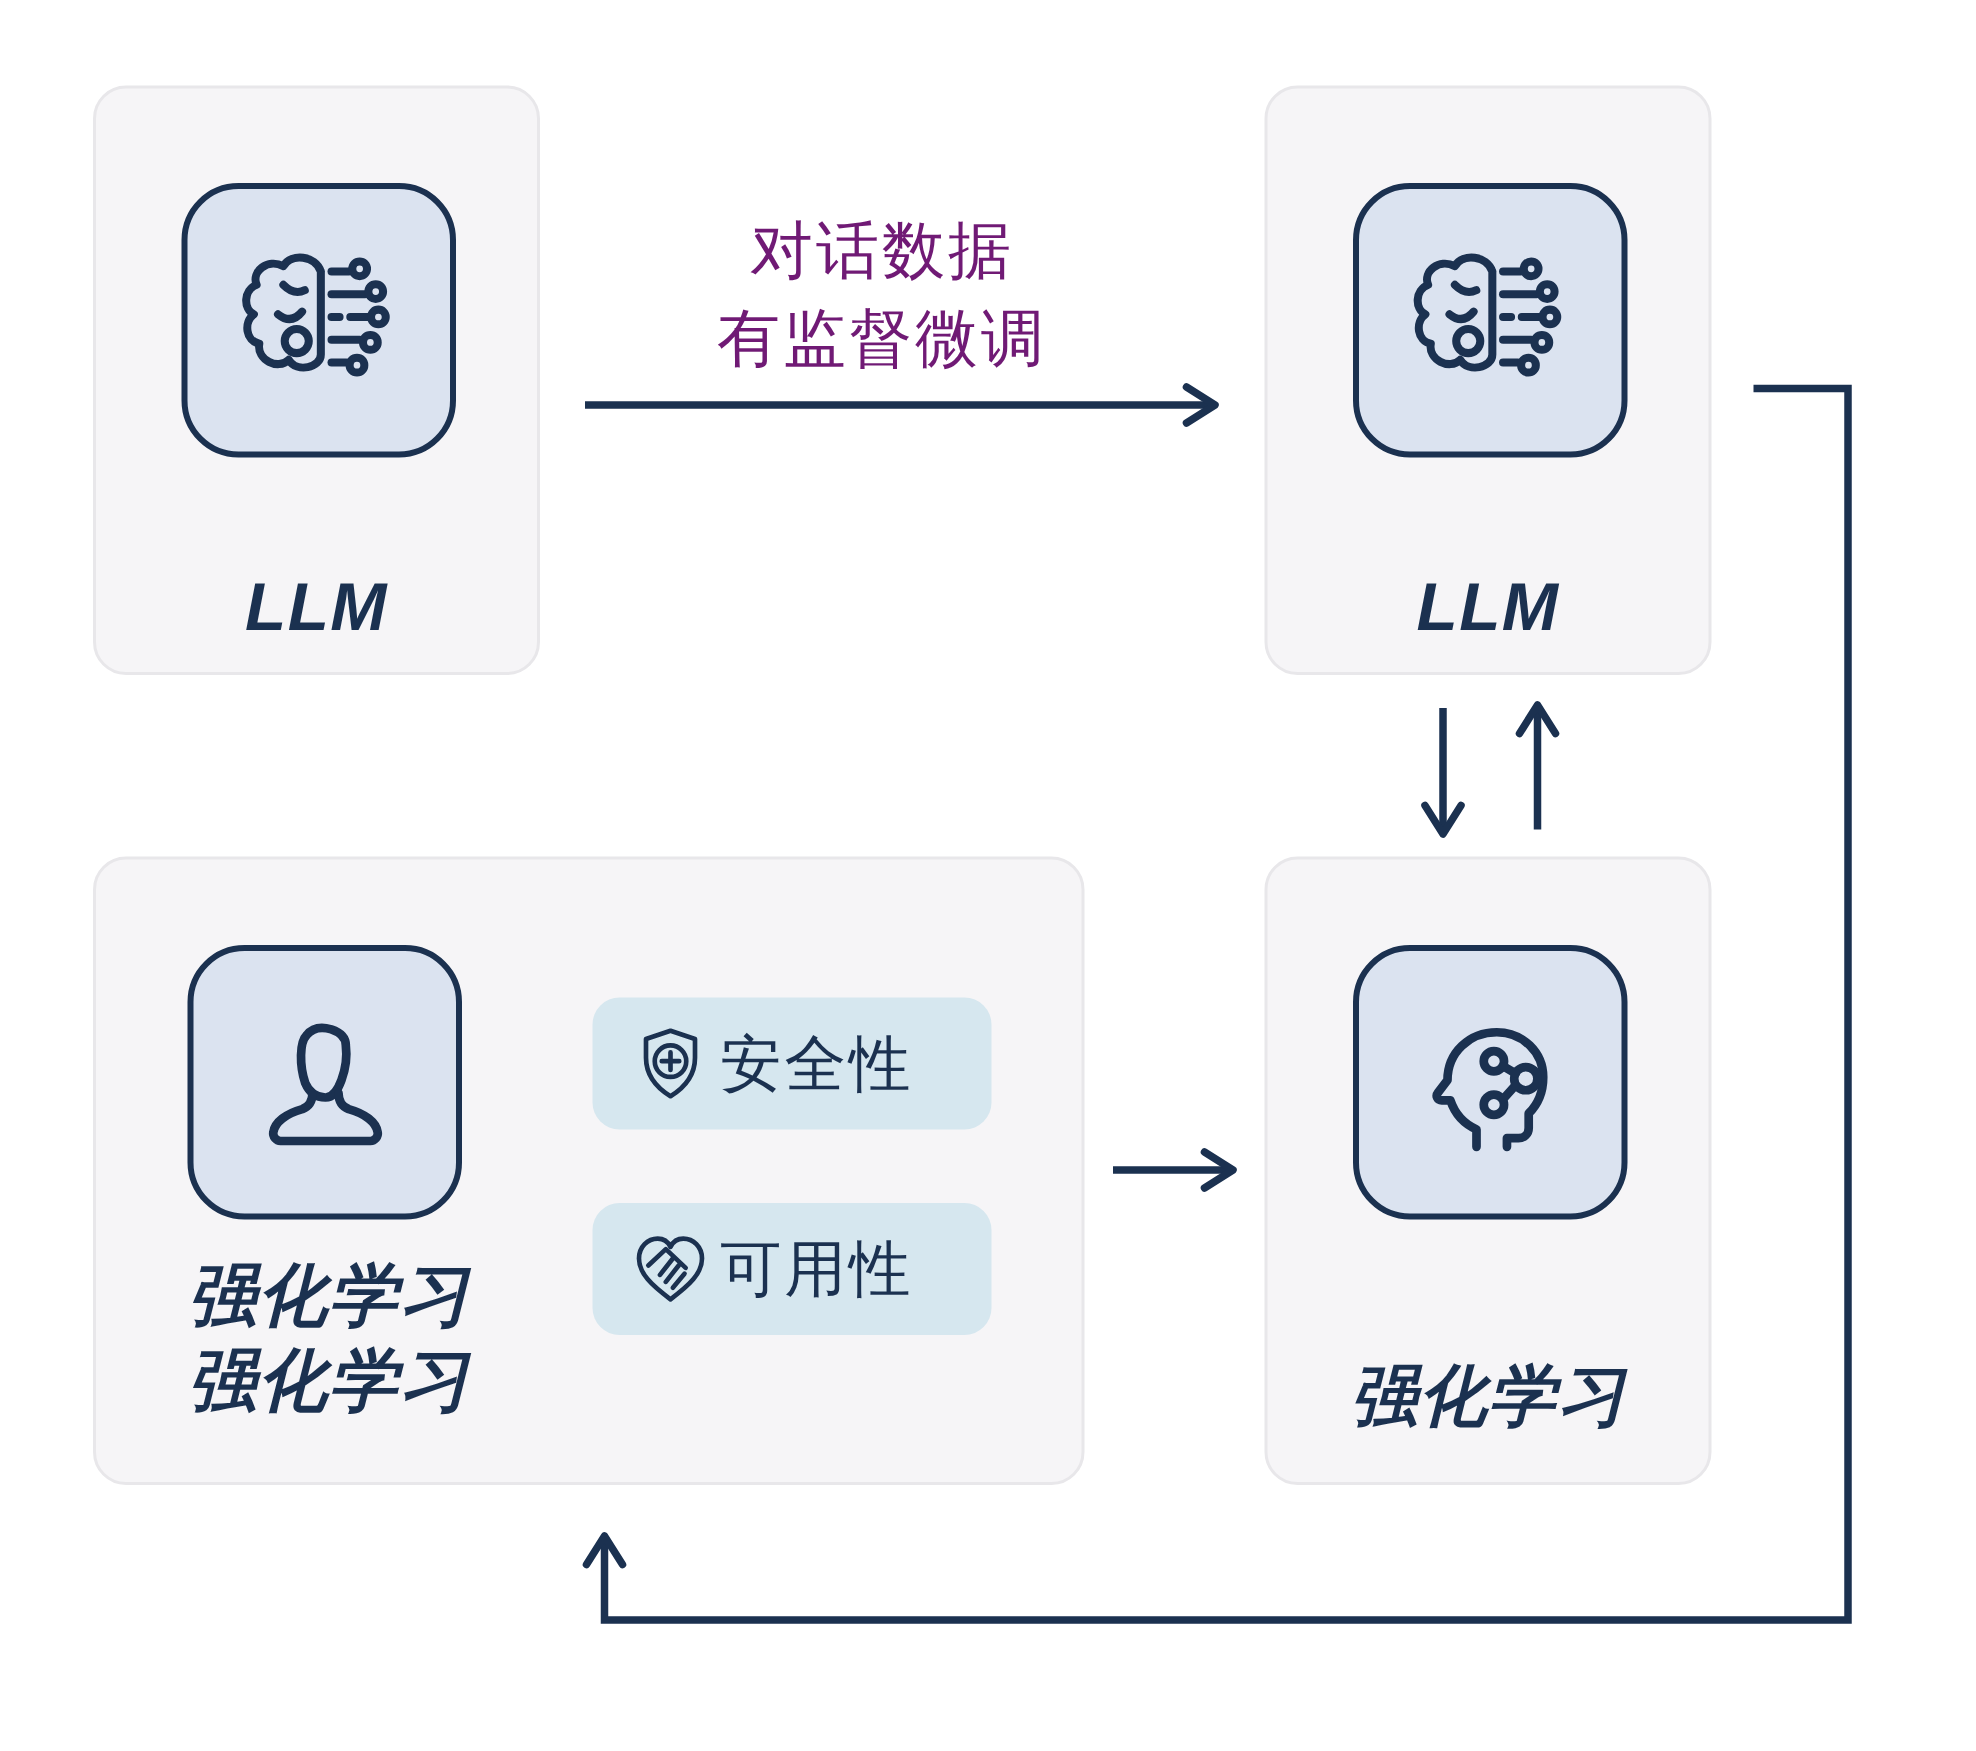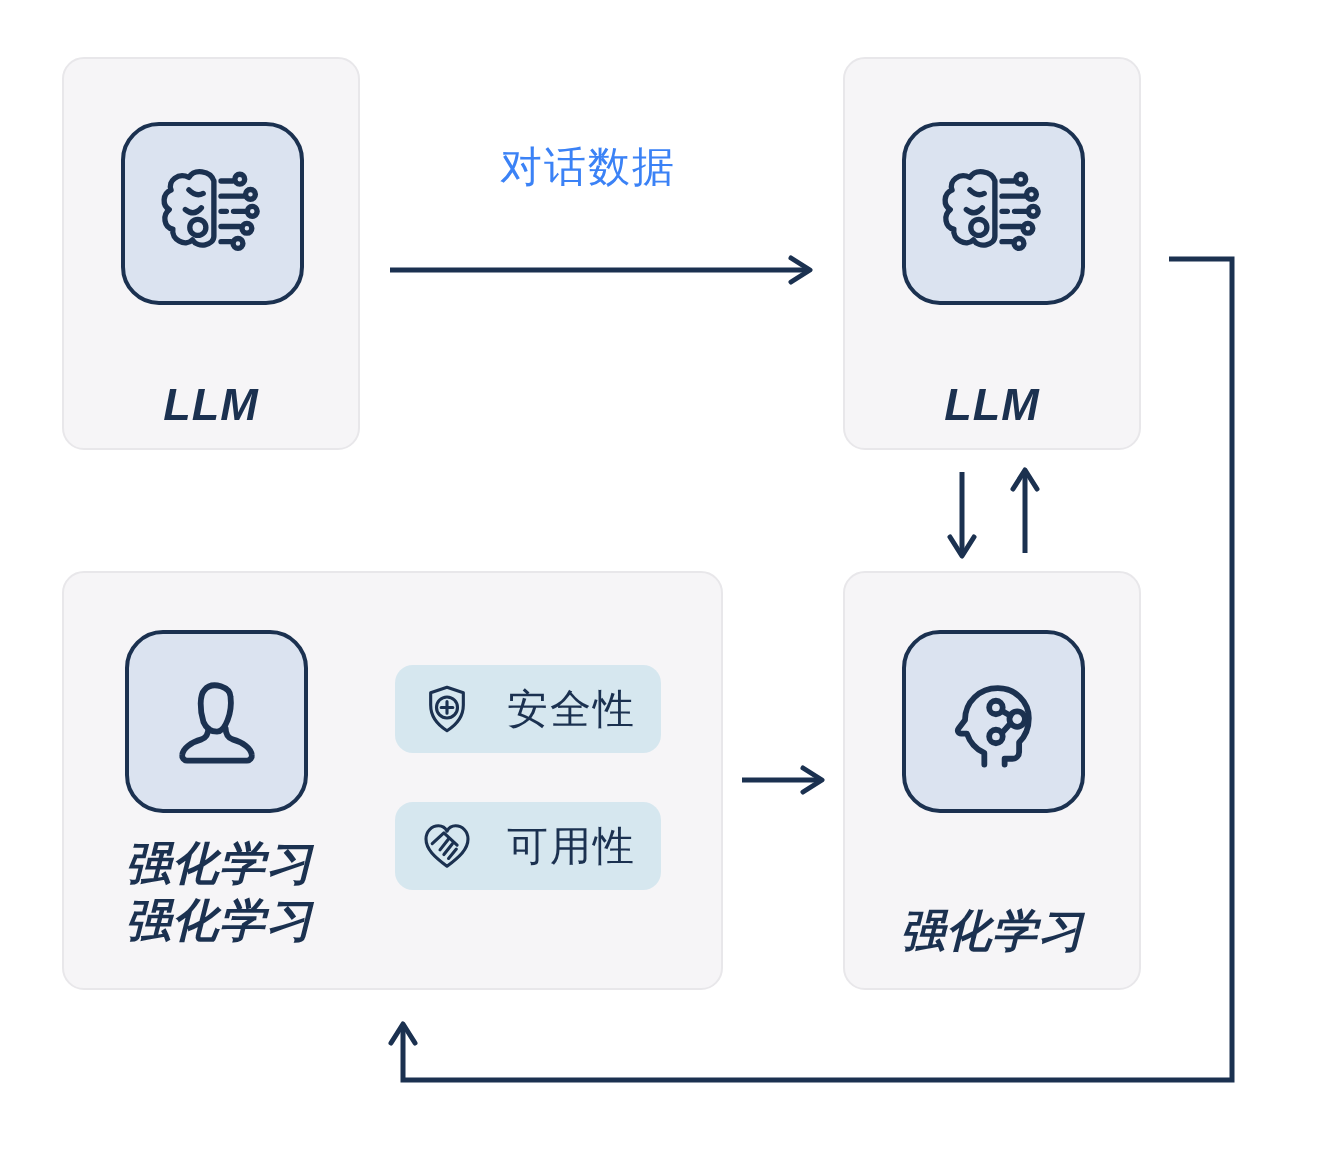--- a/index.html
+++ b/index.html
@@ -62,41 +62,41 @@
 
   
   .badge {
     position: absolute;
     left: 331px;
     width: 266px; height: 88px;
     background: #d6e7ef;
     border-radius: 18px;
     display: flex; align-items: center;
     padding-left: 24px;
-    gap: 32px;
+    gap: 5px;
   }
   #badge-safety    { top: 92px; }
   #badge-usability { top: 229px; }
   .badge svg { width: 56px; height: 56px; flex: 0 0 auto; }
   .badge-label {
     font-size: 41px;
     font-weight: 500;
     color: #1b3150;
     letter-spacing: 2px;
   }
 
   
   .edge-label {
     position: absolute;
     left: 392px; top: 138px; width: 392px;
     text-align: center;
     font-size: 42px;
     font-weight: 500;
     line-height: 1.4;
-    color: #3b82f6;
+    color: #701a75;
     letter-spacing: 2px;
   }
 
   
   #edges-layer { position: absolute; inset: 0; pointer-events: none; }
   .stroke-icon { stroke: #1b3150; fill: none; stroke-linecap: round; stroke-linejoin: round; }
 </style>
 </head>
 <body>
 
@@ -112,20 +112,21 @@
       <line x1="390" y1="270" x2="810" y2="270" marker-end="url(#ah)"></line>
       <line x1="962" y1="472" x2="962" y2="556" marker-end="url(#ah)"></line>
       <line x1="1025" y1="553" x2="1025" y2="470" marker-end="url(#ah)"></line>
       <line x1="742" y1="780" x2="822" y2="780" marker-end="url(#ah)"></line>
       <path d="M 1169,259 H 1232 V 1080 H 403 V 1024" stroke-linejoin="miter" marker-end="url(#ah)"></path>
     </g>
   </svg>
 
   <div class="edge-label">
     <div>对话数据</div>
+    <div>有监督微调</div>
   </div>
 
   <div class="card" id="card-llm-base">
     <div class="tile tile-top-center">
       <svg viewBox="0 0 130 130">
         <g class="stroke-icon" stroke-width="6">
           <path d="M66,28 C62,16 44,14 38,24 C26,18 14,28 18,38 C8,42 8,56 16,60 C8,66 10,80 20,82 C18,94 34,102 42,94 C48,104 66,100 66,90 L66,28"></path>
           <path d="M38,38 q8,8 16,4"></path>
           <path d="M34,60 q10,8 18,-2"></path>
           <circle cx="48" cy="80" r="9"></circle>

